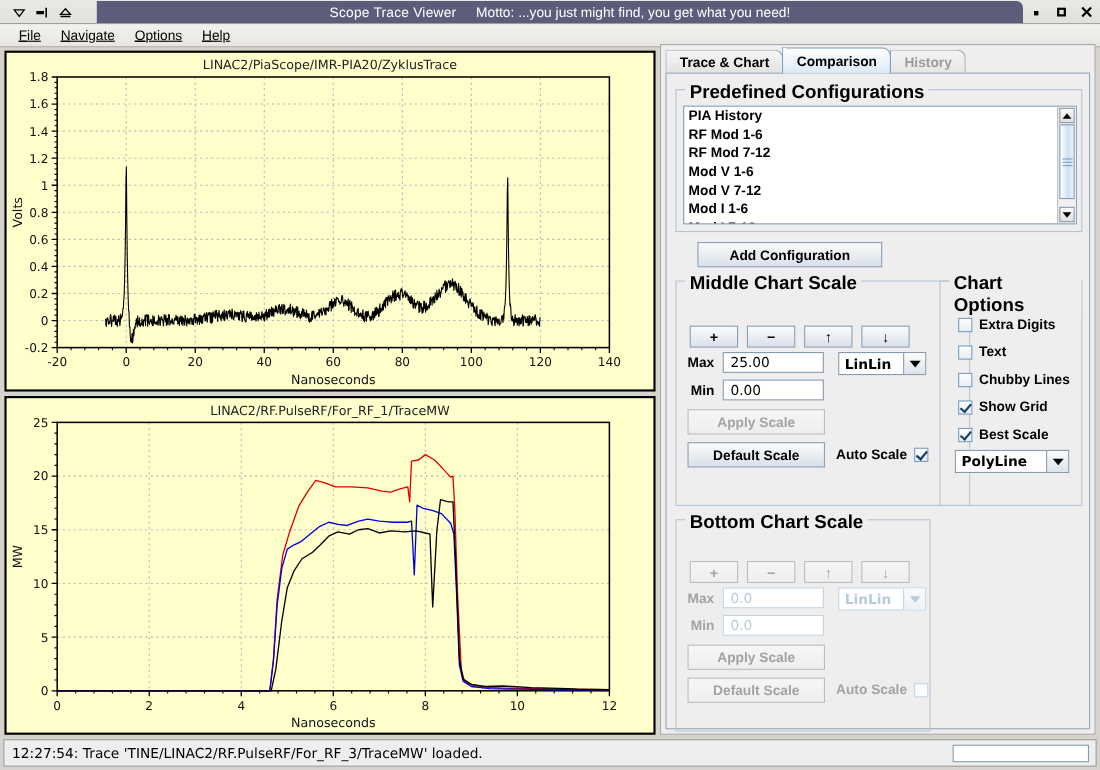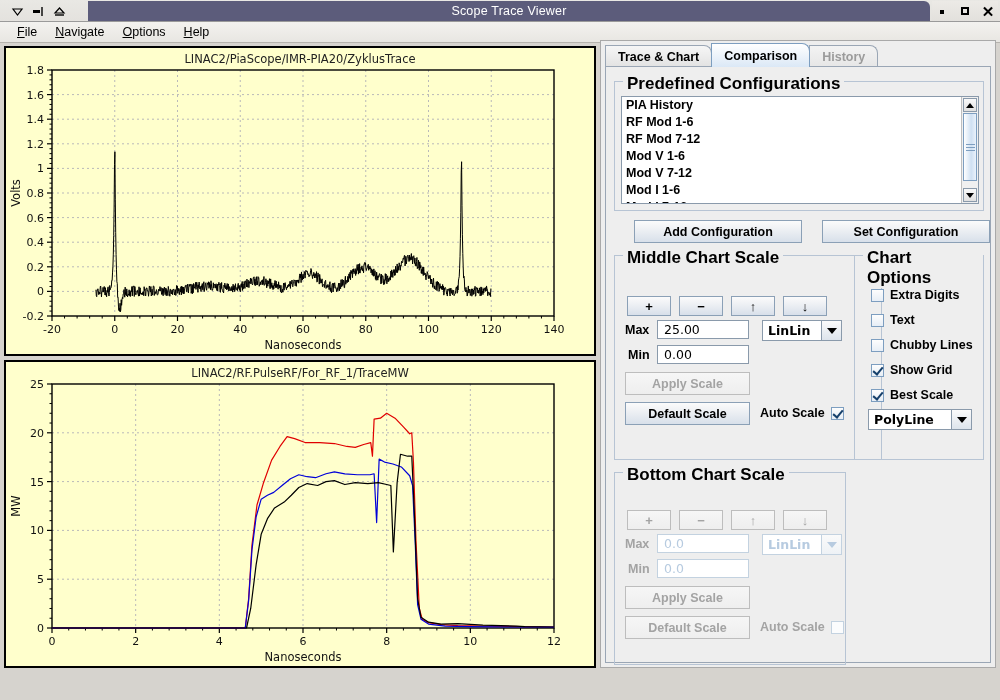--- a/index.html
+++ b/index.html
@@ -57,20 +57,21 @@
     position: absolute; left: 0; top: 22px; width: 1000px; height: 21px;
     background: linear-gradient(to bottom,#f3f2ef,#e8e6e2);
     border-bottom: 1px solid #b5b2ad;
     box-sizing: border-box;
     display: flex; align-items: center;
     padding-left: 8px;
   }
   .menuitem {
     padding: 2px 9px; font-size: 12.5px; color: #000;
     cursor: default;
+    text-decoration: underline;
   }
   .menuitem u { text-decoration: underline; }
 
   
   .charts {
     position: absolute; left: 4px; top: 46px; width: 592px; height: 622px;
   }
   .chartbox {
     position: absolute; left:0; width: 592px;
     background: #ffffcc;
@@ -287,20 +288,21 @@
       <span class="tb-ic">
         <svg width="15" height="15" viewBox="0 0 15 15">
             <polygon points="7.5,4 12,9 3,9" fill="none" stroke="#000" stroke-width="1.2"></polygon>
             <line x1="3" y1="11" x2="12" y2="11" stroke="#000" stroke-width="1.4"></line>
           </svg>
       </span>
     </div>
 
     <div class="tb-center">
       <span class="ttl">Scope Trace Viewer</span>
+      <span class="motto">Motto: ...you just might find, you get what you need!</span>
     </div>
 
     <div class="tb-right">
       <span class="wbtn min"></span>
       <span class="wbtn max"></span>
       <span class="wbtn close">✕</span>
     </div>
   </div>
 
   <div class="menubar">
@@ -577,21 +579,20 @@
                 </span>
             </div>
             <div class="sb-btn down">
                 <span class="arrow-dn"></span>
               </div>
           </div>
         </div>
       </div>
 
       <div class="btn" style="left:28px; top:153px; width:168px; height:23px;">Add Configuration</div>
-      <div class="btn" style="left:216px; top:153px; width:168px; height:23px;">Set Configuration</div>
 
       <div class="group" style="left:8px; top:188px; width:268px; height:205px;">
         <span class="glabel">Middle Chart Scale</span>
 
         <div class="btn small" style="left:12px; top:40px; width:44px; height:20px;">+</div>
         <div class="btn small" style="left:64px; top:40px; width:44px; height:20px;">−</div>
         <div class="btn small" style="left:116px; top:40px; width:44px; height:20px;">↑</div>
         <div class="btn small" style="left:168px; top:40px; width:44px; height:20px;">↓</div>
 
         <span class="lbl" style="left:10px; top:67px;">Max</span>
@@ -674,14 +675,18 @@
 
         <div class="chkrow" style="left:145px; top:147px; color:#a3a3a3;">
           <span>Auto Scale</span>
           <span class="chkbox dis"></span>
         </div>
       </div>
 
     </div>
   </div>
 
+  <div class="statusbar">
+    <span class="status-text">12:27:54: Trace 'TINE/LINAC2/RF.PulseRF/For_RF_3/TraceMW' loaded.</span>
+    <span class="status-field"></span>
+  </div>
 
 </div>
 
 </body></html>

